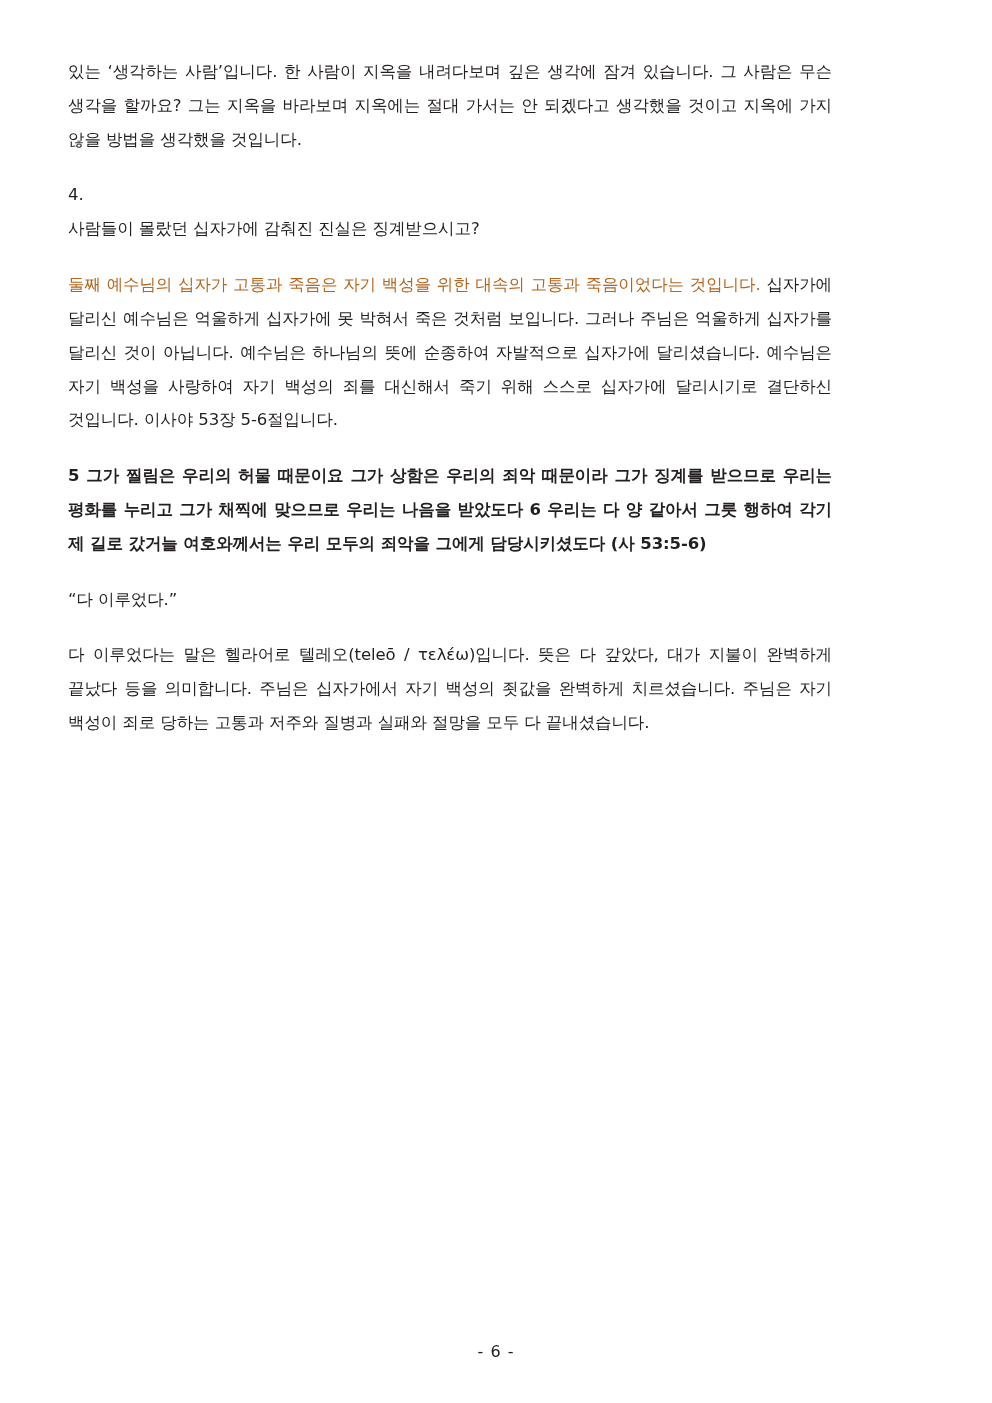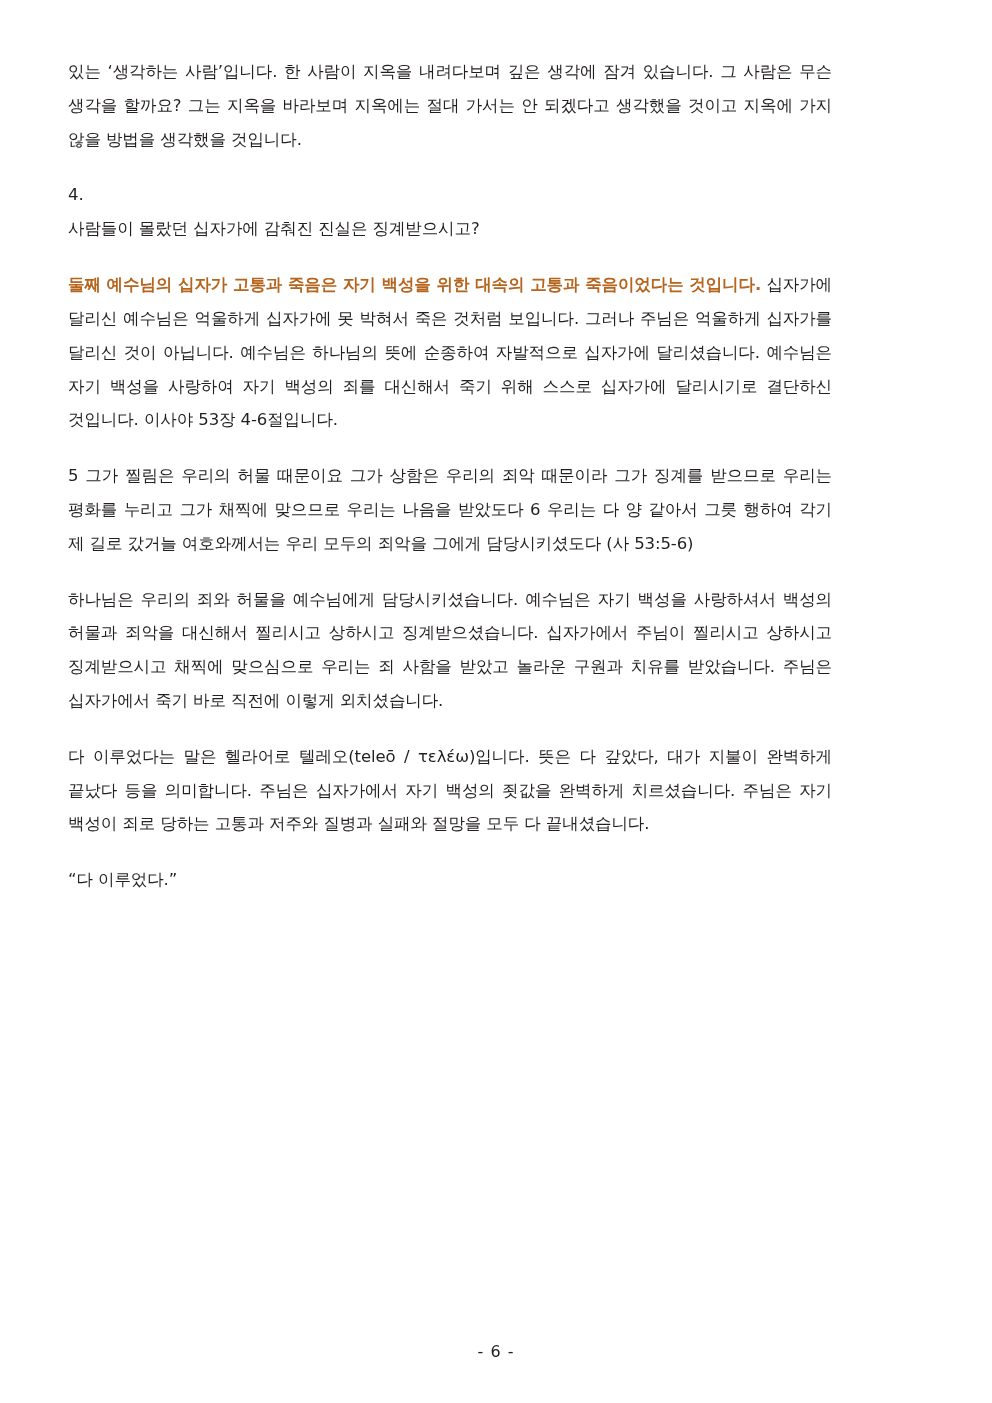--- a/index.html
+++ b/index.html
@@ -29,24 +29,24 @@
     text-justify: inter-character;
     margin: 0 0 22px 0;
     letter-spacing: -0.1px;
     word-break: keep-all;
   }
   .para.qnum {
     margin-bottom: 0;
   }
   .highlight {
     color: #b5651d;
-    font-weight: bold;
+    font-weight: normal;
   }
   .bold {
-    font-weight: normal;
+    font-weight: bold;
   }
   .footer {
     position: absolute;
     left: 0;
     right: 0;
     bottom: 42px;
     text-align: center;
     font-size: 16px;
     color: #231f20;
     letter-spacing: 1px;
@@ -56,26 +56,25 @@
 <body>
 
 <div class="page">
 
   <p class="para">있는 ‘생각하는 사람’입니다. 한 사람이 지옥을 내려다보며 깊은 생각에 잠겨 있습니다. 그 사람은 무슨 생각을 할까요? 그는 지옥을 바라보며 지옥에는 절대 가서는 안 되겠다고 생각했을 것이고 지옥에 가지 않을 방법을 생각했을 것입니다.</p>
 
 
   <p class="para qnum">4.</p>
   <p class="para">사람들이 몰랐던 십자가에 감춰진 진실은 징계받으시고?</p>
 
-  <p class="para"><span class="highlight">둘째 예수님의 십자가 고통과 죽음은 자기 백성을 위한 대속의 고통과 죽음이었다는 것입니다.</span><span> 십자가에 달리신 예수님은 억울하게 십자가에 못 박혀서 죽은 것처럼 보입니다. 그러나 주님은 억울하게 십자가를 달리신 것이 아닙니다. 예수님은 하나님의 뜻에 순종하여 자발적으로 십자가에 달리셨습니다. 예수님은 자기 백성을 사랑하여 자기 백성의 죄를 대신해서 죽기 위해 스스로 십자가에 달리시기로 결단하신 것입니다. 이사야 53장 4-6절입니다.</span></p>
+  <p class="para"><span class="highlight">둘째 예수님의 십자가 고통과 죽음은 자기 백성을 위한 대속의 고통과 죽음이었다는 것입니다.</span><span> 십자가에 달리신 예수님은 억울하게 십자가에 못 박혀서 죽은 것처럼 보입니다. 그러나 주님은 억울하게 십자가를 달리신 것이 아닙니다. 예수님은 하나님의 뜻에 순종하여 자발적으로 십자가에 달리셨습니다. 예수님은 자기 백성을 사랑하여 자기 백성의 죄를 대신해서 죽기 위해 스스로 십자가에 달리시기로 결단하신 것입니다. 이사야 53장 5-6절입니다.</span></p>
 
   <p class="para bold">5 그가 찔림은 우리의 허물 때문이요 그가 상함은 우리의 죄악 때문이라 그가 징계를 받으므로 우리는 평화를 누리고 그가 채찍에 맞으므로 우리는 나음을 받았도다 6 우리는 다 양 같아서 그릇 행하여 각기 제 길로 갔거늘 여호와께서는 우리 모두의 죄악을 그에게 담당시키셨도다 (사 53:5-6)</p>
 
-  <p class="para">하나님은 우리의 죄와 허물을 예수님에게 담당시키셨습니다. 예수님은 자기 백성을 사랑하셔서 백성의 허물과 죄악을 대신해서 찔리시고 상하시고 징계받으셨습니다. 십자가에서 주님이 찔리시고 상하시고 징계받으시고 채찍에 맞으심으로 우리는 죄 사함을 받았고 놀라운 구원과 치유를 받았습니다. 주님은 십자가에서 죽기 바로 직전에 이렇게 외치셨습니다.</p>
+
+  <p class="para">“다 이루었다.”</p>
 
   <p class="para">다 이루었다는 말은 헬라어로 텔레오(teleō / τελέω)입니다. 뜻은 다 갚았다, 대가 지불이 완벽하게 끝났다 등을 의미합니다. 주님은 십자가에서 자기 백성의 죗값을 완벽하게 치르셨습니다. 주님은 자기 백성이 죄로 당하는 고통과 저주와 질병과 실패와 절망을 모두 다 끝내셨습니다.</p>
-
-  <p class="para">“다 이루었다.”</p>
 
 
 </div>
 
 <div class="footer">- 6 -</div>
 
 </body></html>

